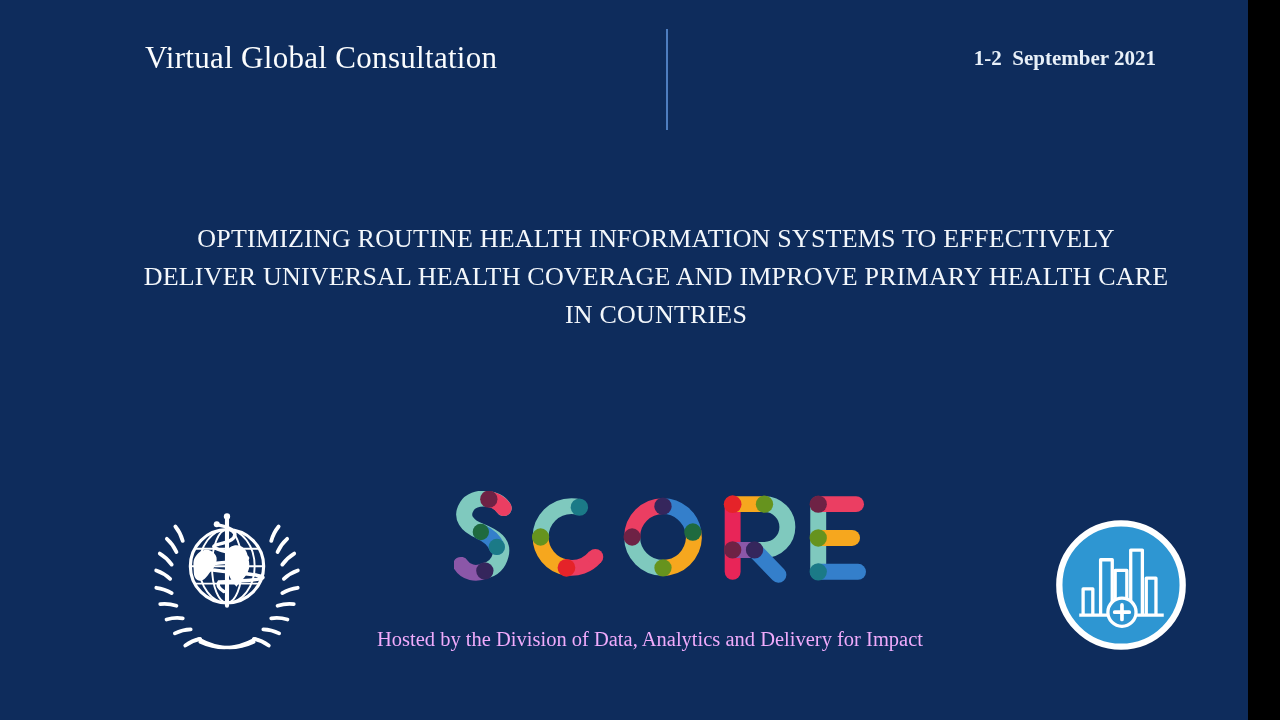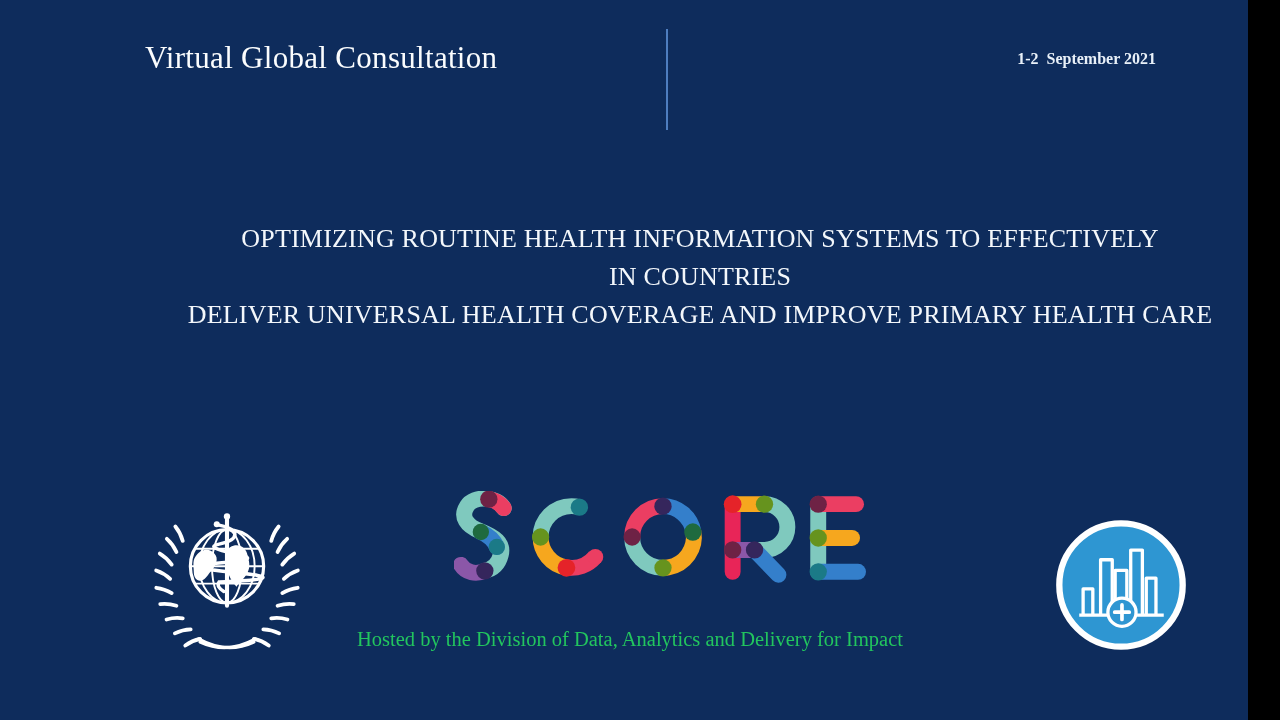--- a/index.html
+++ b/index.html
@@ -12,54 +12,54 @@
   .event-type{
     position:absolute;left:145px;top:40px;
     font-size:31px;font-weight:400;letter-spacing:.3px;color:#FBFDFE;
   }
   .header-divider{
     position:absolute;left:666px;top:29px;width:2px;height:101px;
     background:#4E7EC0;
   }
   .date-block{
     position:absolute;right:92px;top:44px;
-    font-size:16px;line-height:29px;color:#E8F0F8;font-weight:600;
+    font-size:21px;line-height:29px;color:#E8F0F8;font-weight:600;
   }
   .date-block div{white-space:pre;}
   .main-title{
     position:absolute;left:656px;top:220px;transform:translateX(-50%);
     text-align:center;white-space:nowrap;
-    font-size:26px;line-height:38px;letter-spacing:.2px;color:#F3F7FB;margin-left:44px;
+    font-size:26px;line-height:38px;letter-spacing:.2px;color:#F3F7FB;
   }
   .who-logo{position:absolute;left:148px;top:506px;width:158px;height:152px;}
   .score-logo{position:absolute;left:454px;top:491px;width:412px;height:92px;}
   .data-icon{position:absolute;left:1053px;top:517px;width:136px;height:136px;}
   .footer-block{
-    position:absolute;left:630px;top:625px;transform:translateX(-50%);
+    position:absolute;left:650px;top:625px;transform:translateX(-50%);
     text-align:center;white-space:nowrap;
-    font-size:20.5px;line-height:29px;color:#22c55e;
+    font-size:20.5px;line-height:29px;color:#f0abfc;
   }
 </style>
 </head>
 <body>
 
 <div class="slide">
 
   <div class="event-type">Virtual Global Consultation</div>
 
   <div class="header-divider"></div>
 
   <div class="date-block">
     <div>1-2  September 2021</div>
   </div>
 
   <div class="main-title">
     <div>OPTIMIZING ROUTINE HEALTH INFORMATION SYSTEMS TO EFFECTIVELY</div>
+    <div>DELIVER UNIVERSAL HEALTH COVERAGE AND IMPROVE PRIMARY HEALTH CARE</div>
     <div>IN COUNTRIES</div>
-    <div>DELIVER UNIVERSAL HEALTH COVERAGE AND IMPROVE PRIMARY HEALTH CARE</div>
   </div>
 
   <svg class="who-logo" viewBox="0 0 100 96" aria-hidden="true">
     <defs>
       <clipPath id="gclip">
           <circle cx="50" cy="38" r="23.2"></circle>
         </clipPath>
       <path id="leaf" d="M0,0 Q5,-1.5 9,-5"></path>
     </defs>
     <g stroke="#FFFFFF" fill="none">

